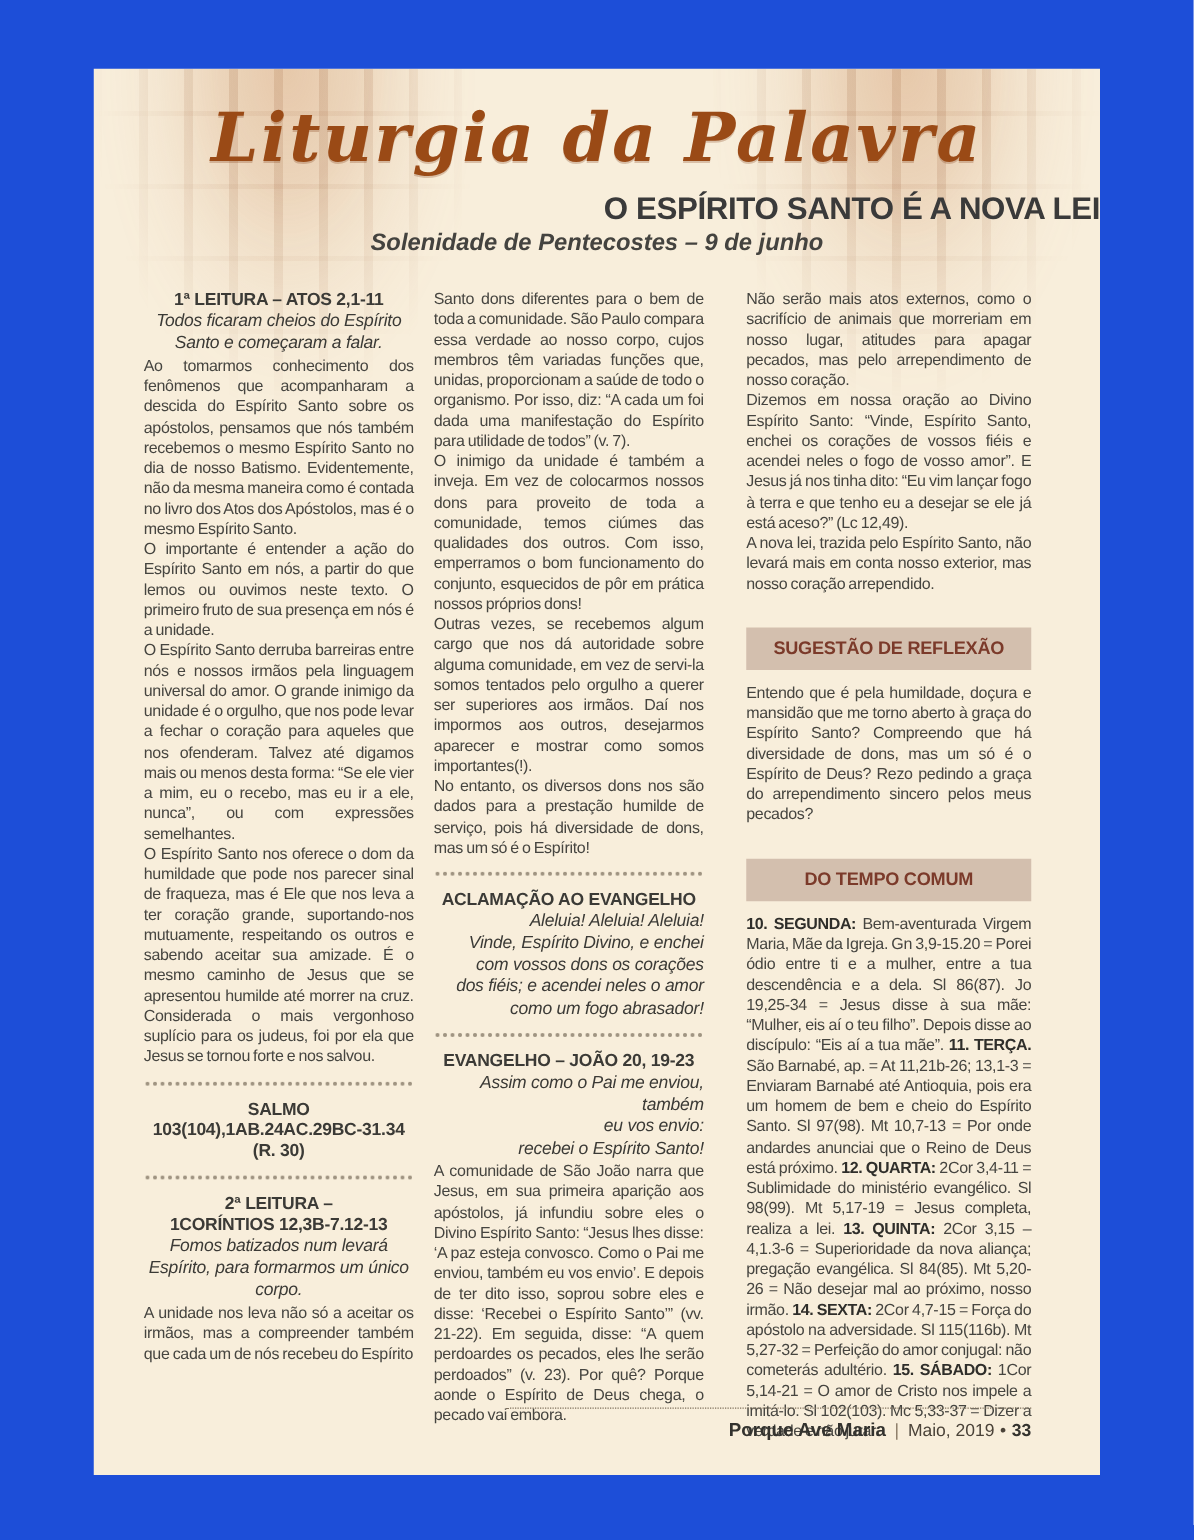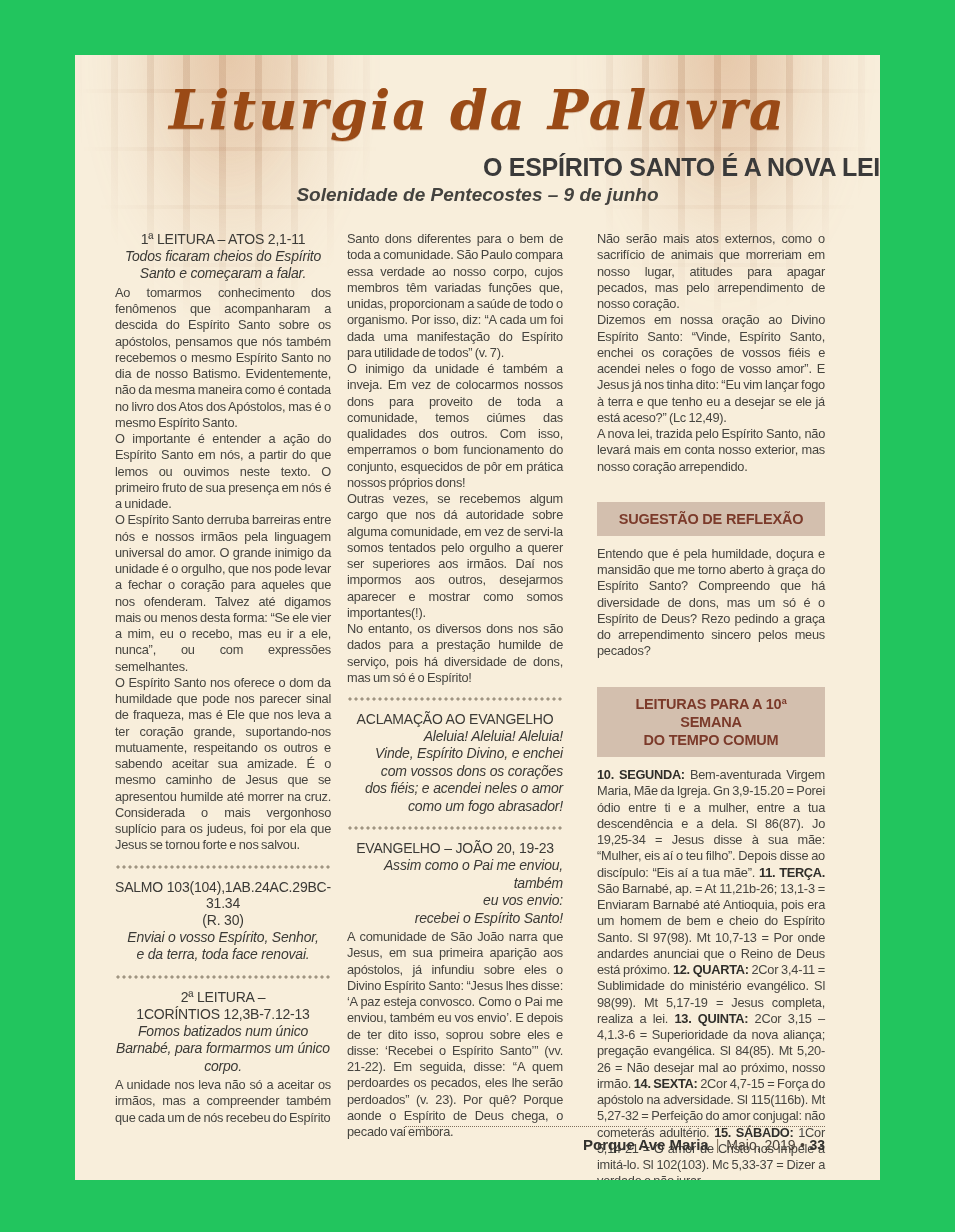--- a/index.html
+++ b/index.html
@@ -1,17 +1,17 @@
 <!DOCTYPE html>
 <html><head>
 <meta charset="utf-8">
 <style>
   html,body { margin:0; padding:0; background:#ffffff; }
   .sheet {
-    position:relative; width:955px; height:1232px; background:#22c55e;
+    position:relative; width:955px; height:1232px; background:#1d4ed8;
     font-family:"Liberation Sans", sans-serif; overflow:hidden;
   }
   .content {
     position:absolute; left:75px; top:55px; width:805px; height:1125px;
     background:
       radial-gradient(ellipse 420px 280px at 12% 0%, rgba(224,178,136,.55), rgba(224,178,136,0) 70%),
       radial-gradient(ellipse 420px 300px at 90% 0%, rgba(224,178,136,.50), rgba(224,178,136,0) 70%),
       linear-gradient(to bottom, #f3decl, #f6e7cf 6%, #f9efdd 30%, #f7ecd8 70%, #f5e9d4);
     background-color:#f8eedb;
     overflow:hidden;
@@ -46,21 +46,21 @@
 
   .cols {
     position:absolute; left:40px; top:176px; width:710px; display:flex;
   }
   .col { color:#464540; font-size:12.8px; line-height:1.27; text-align:justify;
          letter-spacing:-0.25px; word-spacing:-0.8px; }
   .col1 { width:216px; margin-right:16px; }
   .col2 { width:216px; margin-right:34px; }
   .col3 { width:228px; }
 
-  .sec-head { font-weight:normal; text-align:center; color:#3b3a36; font-size:14px;
+  .sec-head { font-weight:bold; text-align:center; color:#3b3a36; font-size:14px;
               letter-spacing:-0.2px; word-spacing:0; line-height:1.2; }
   .sec-sub  { font-weight:normal; font-style:italic; text-align:center; color:#3b3a36;
               font-size:14px; letter-spacing:-0.2px; word-spacing:0; line-height:1.25;
               margin-bottom:2px; }
   .col p { margin:0; }
   .chain {
     height:6px; margin:10px 0 9px 0;
     background-image: radial-gradient(circle at 3px 3px, rgba(130,118,100,.75) 1.3px, rgba(130,118,100,0) 1.9px);
     background-size:6px 6px; background-repeat:repeat-x;
   }
@@ -103,32 +103,28 @@
         <p>O importante é entender a ação do Espírito Santo em nós, a partir do que lemos ou ouvimos neste texto. O primeiro fruto de sua presença em nós é a unidade.</p>
         <p>O Espírito Santo derruba barreiras entre nós e nossos irmãos pela linguagem universal do amor. O grande inimigo da unidade é o orgulho, que nos pode levar a fechar o coração para aqueles que nos ofenderam. Talvez até digamos mais ou menos desta forma: “Se ele vier a mim, eu o recebo, mas eu ir a ele, nunca”, ou com expressões semelhantes.</p>
         <p>O Espírito Santo nos oferece o dom da humildade que pode nos parecer sinal de fraqueza, mas é Ele que nos leva a ter coração grande, suportando-nos mutuamente, respeitando os outros e sabendo aceitar sua amizade. É o mesmo caminho de Jesus que se apresentou humilde até morrer na cruz. Considerada o mais vergonhoso suplício para os judeus, foi por ela que Jesus se tornou forte e nos salvou.</p>
 
         <div class="chain"></div>
 
         <div class="sec-head">
           <div>SALMO 103(104),1AB.24AC.29BC-31.34</div>
           <div>(R. 30)</div>
         </div>
-        <div class="sec-sub">
-          <div>Enviai o vosso Espírito, Senhor,</div>
-          <div>e da terra, toda face renovai.</div>
-        </div>
 
         <div class="chain"></div>
 
         <div class="sec-head">
           <div>2ª LEITURA –</div>
           <div>1CORÍNTIOS 12,3B-7.12-13</div>
         </div>
-        <div class="sec-sub">Fomos batizados num único Barnabé, para formarmos um único corpo.</div>
+        <div class="sec-sub">Fomos batizados num levará Espírito, para formarmos um único corpo.</div>
         <p>A unidade nos leva não só a aceitar os irmãos, mas a compreender também que cada um de nós recebeu do Espírito</p>
       </div>
 
       <div class="col col2">
         <p>Santo dons diferentes para o bem de toda a comunidade. São Paulo compara essa verdade ao nosso corpo, cujos membros têm variadas funções que, unidas, proporcionam a saúde de todo o organismo. Por isso, diz: “A cada um foi dada uma manifestação do Espírito para utilidade de todos” (v. 7).</p>
         <p>O inimigo da unidade é também a inveja. Em vez de colocarmos nossos dons para proveito de toda a comunidade, temos ciúmes das qualidades dos outros. Com isso, emperramos o bom funcionamento do conjunto, esquecidos de pôr em prática nossos próprios dons!</p>
         <p>Outras vezes, se recebemos algum cargo que nos dá autoridade sobre alguma comunidade, em vez de servi-la somos tentados pelo orgulho a querer ser superiores aos irmãos. Daí nos impormos aos outros, desejarmos aparecer e mostrar como somos importantes(!).</p>
         <p>No entanto, os diversos dons nos são dados para a prestação humilde de serviço, pois há diversidade de dons, mas um só é o Espírito!</p>
 
         <div class="chain"></div>
@@ -155,21 +151,20 @@
 
       <div class="col col3">
         <p>Não serão mais atos externos, como o sacrifício de animais que morreriam em nosso lugar, atitudes para apagar pecados, mas pelo arrependimento de nosso coração.</p>
         <p>Dizemos em nossa oração ao Divino Espírito Santo: “Vinde, Espírito Santo, enchei os corações de vossos fiéis e acendei neles o fogo de vosso amor”. E Jesus já nos tinha dito: “Eu vim lançar fogo à terra e que tenho eu a desejar se ele já está aceso?” (Lc 12,49).</p>
         <p>A nova lei, trazida pelo Espírito Santo, não levará mais em conta nosso exterior, mas nosso coração arrependido.</p>
 
         <div class="box">SUGESTÃO DE REFLEXÃO</div>
         <p>Entendo que é pela humildade, doçura e mansidão que me torno aberto à graça do Espírito Santo? Compreendo que há diversidade de dons, mas um só é o Espírito de Deus? Rezo pedindo a graça do arrependimento sincero pelos meus pecados?</p>
 
         <div class="box">
-          <div>LEITURAS PARA A 10ª SEMANA</div>
           <div>DO TEMPO COMUM</div>
         </div>
 
         <p class="readings"><b>10. SEGUNDA:</b><span> Bem-aventurada Virgem Maria, Mãe da Igreja. Gn 3,9-15.20 = Porei ódio entre ti e a mulher, entre a tua descendência e a dela. Sl 86(87). Jo 19,25-34 = Jesus disse à sua mãe: “Mulher, eis aí o teu filho”. Depois disse ao discípulo: “Eis aí a tua mãe”. </span><b>11. TERÇA.</b><span> São Barnabé, ap. = At 11,21b-26; 13,1-3 = Enviaram Barnabé até Antioquia, pois era um homem de bem e cheio do Espírito Santo. Sl 97(98). Mt 10,7-13 = Por onde andardes anunciai que o Reino de Deus está próximo. </span><b>12. QUARTA:</b><span> 2Cor 3,4-11 = Sublimidade do ministério evangélico. Sl 98(99). Mt 5,17-19 = Jesus completa, realiza a lei. </span><b>13. QUINTA:</b><span> 2Cor 3,15 – 4,1.3-6 = Superioridade da nova aliança; pregação evangélica. Sl 84(85). Mt 5,20-26 = Não desejar mal ao próximo, nosso irmão. </span><b>14. SEXTA:</b><span> 2Cor 4,7-15 = Força do apóstolo na adversidade. Sl 115(116b). Mt 5,27-32 = Perfeição do amor conjugal: não cometerás adultério. </span><b>15. SÁBADO:</b><span> 1Cor 5,14-21 = O amor de Cristo nos impele a imitá-lo. Sl 102(103). Mc 5,33-37 = Dizer a verdade e não jurar.</span></p>
       </div>
     </div>
 
     <div class="footer">
       <span class="brand">Porque Ave Maria</span><span class="sep">|</span><span class="issue">Maio, 2019</span>
       <span class="issue">•</span>

